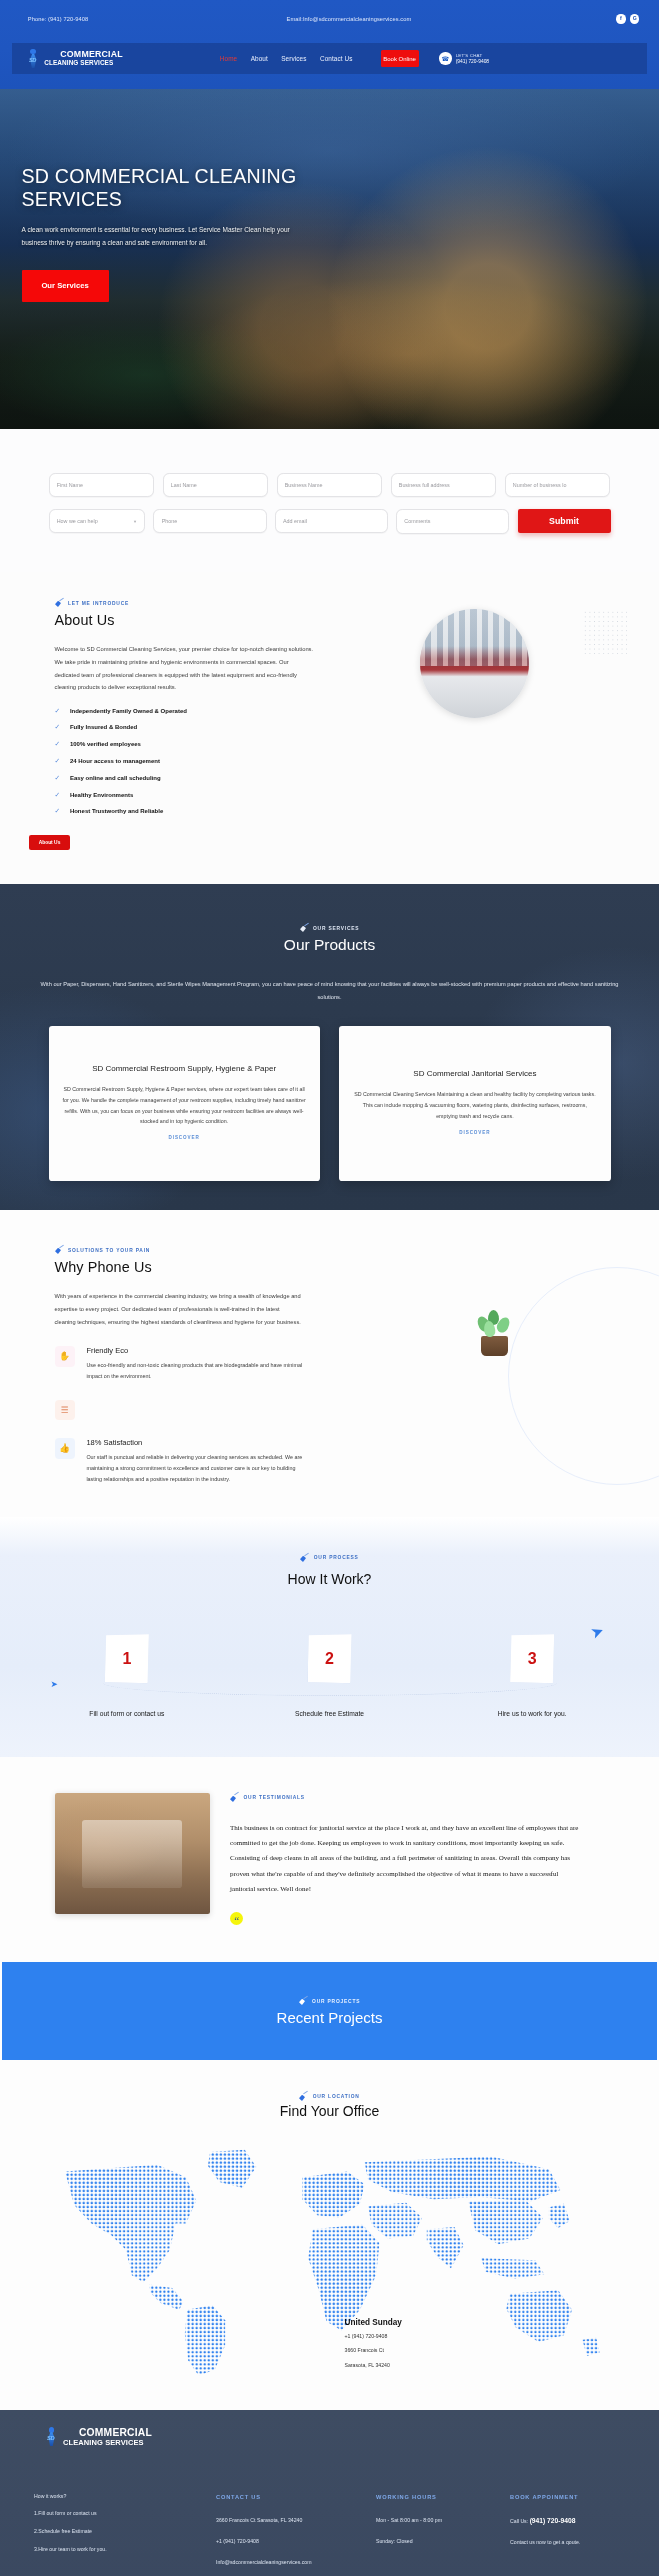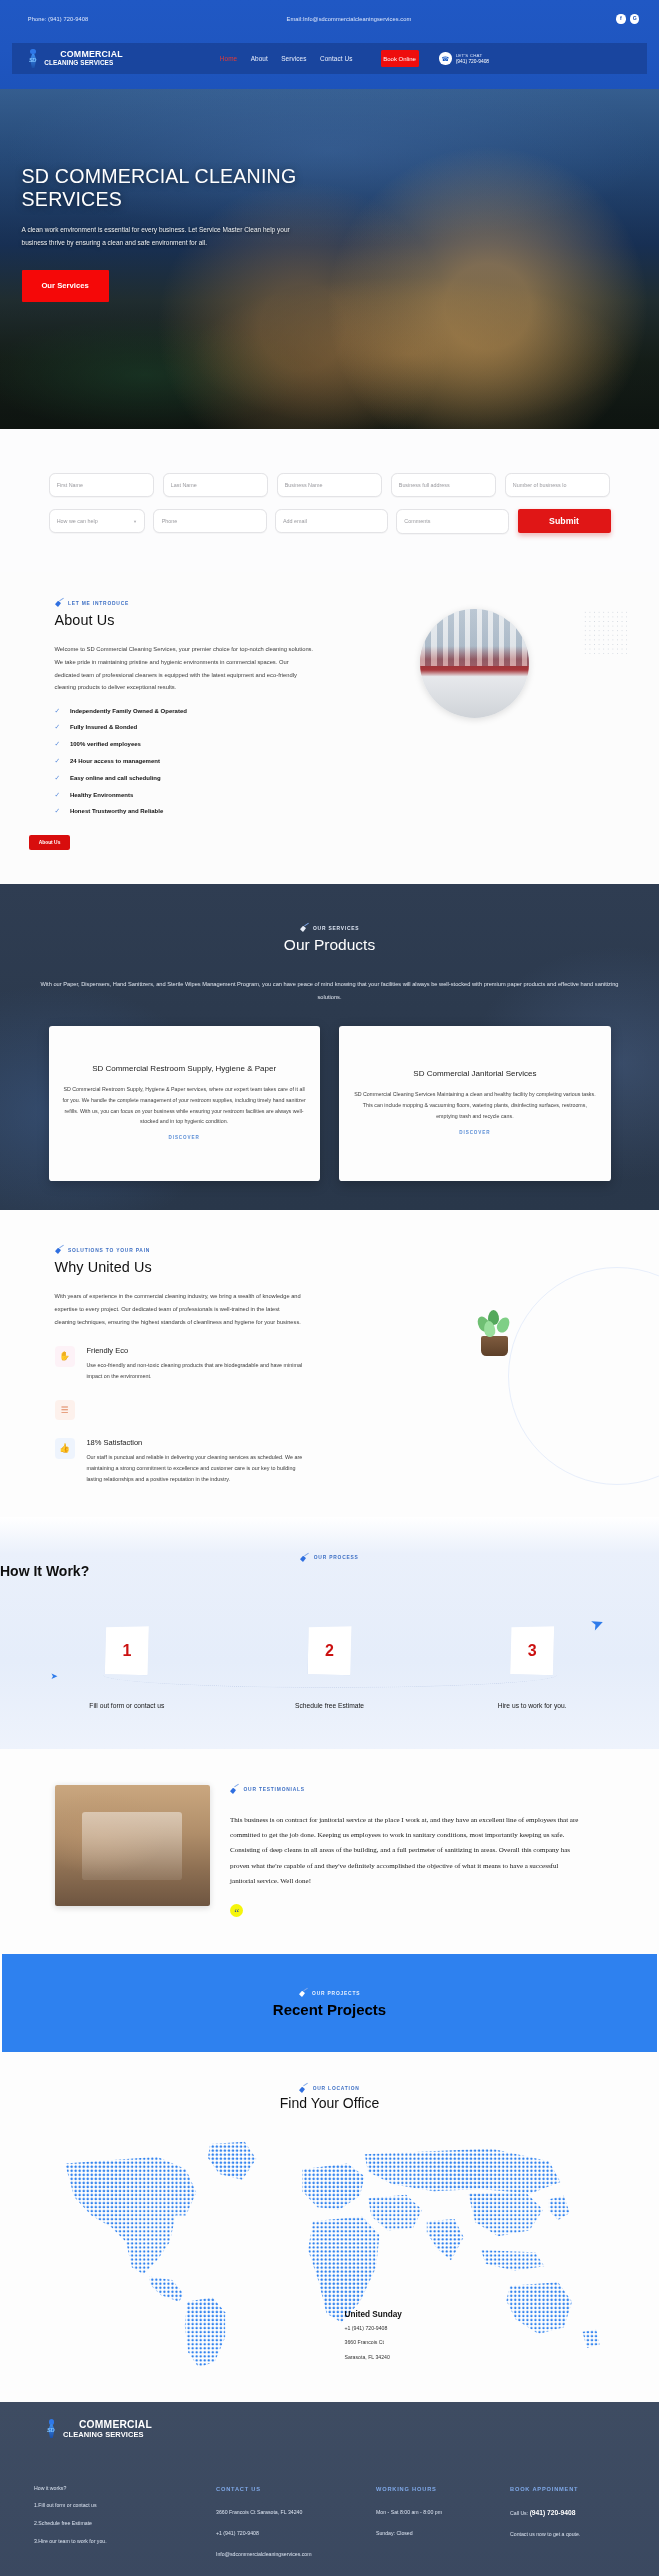--- a/index.html
+++ b/index.html
@@ -222,21 +222,21 @@
   .lf1{ left:5.2px;top:8.2px;background:#6fbf73;transform:rotate(-28deg);}
   .lf2{ left:15.5px;top:2.1px;background:#54a85c;}
   .lf3{ left:25px;top:9.3px;background:#7fcf86;transform:rotate(28deg);}
   .lf4{ left:11.3px;top:13.4px;background:#9adf9d;transform:rotate(-8deg);}
   
   .process{
     position:relative; padding:37px 0 40px; overflow:hidden;
     background:linear-gradient(180deg,#ffffff 0%,#eaf0fb 16%,#e5edfa 62%,#eef3fc 100%);
   }
   .process .eyebrow{ justify-content:center;}
-  .process h2{ font-size:14px; font-weight:700; color:#0f0f0f; margin-top:1px;}
+  .process h2{ text-align:center; font-size:14px; font-weight:400; color:#0f0f0f; margin-top:9px;}
   .steps{ position:relative; width:608px;margin:47px auto 0; display:flex;}
   .step{ flex:1; text-align:center; position:relative;}
   .card-note{
     width:44px;height:49px;margin:0 auto;background:#fff;
     box-shadow:0 2.6px 8.2px rgba(60,90,160,.14);
     display:flex;align-items:center;justify-content:center;
     clip-path:polygon(3% 2%,100% 0,97% 100%,0 97%);
   }
   .card-note b{ font-size:16px; color:#cb1111; font-weight:bold;}
   .step .lab{ margin-top:27px; font-size:6.7px; color:#161616;}
@@ -275,21 +275,21 @@
     width:13.4px;height:13.4px;border-radius:50%;background:#f5f50c;
     font-family:"Liberation Serif", serif; font-size:11.3px; color:#274b9c; line-height:0; padding-top:3.1px;
   }
   
   .projects{
     background:#2e81ef; margin:0 2.1px; height:98px;
     display:flex; flex-direction:column; align-items:center; justify-content:center;
   }
   .projects .eyebrow span{ color:#eaf2ff;}
   .projects .broom:before{ background:#fff;}
-  .projects h2{ color:#000000; font-size:15px; font-weight:700; margin-top:3px;}
+  .projects h2{ color:#ffffff; font-size:15px; font-weight:400; margin-top:3px;}
   
   .mapsec{ background:#fdfdfd; padding:32px 0 31px;}
   .mapsec .eyebrow{ justify-content:center;}
   .mapsec h2{ text-align:center; font-size:14px;font-weight:400;color:#111;margin-top:2.1px;}
   .mapbox{ width:608px;margin:17.5px auto 0; height:242px; position:relative;}
   .mapbox svg{ width:100%; height:100%; display:block;}
   .addr{ position:absolute; left:319px; top:181px;}
   .addr h4{ font-size:8.2px; font-weight:bold; color:#111;}
   .addr p{ font-size:5.2px; color:#333; line-height:2.05; margin-top:4.1px;}
   
@@ -451,21 +451,21 @@
   </div>
 </section>
 
 <section class="why">
   <div class="why-in">
     <div class="why-left">
       <div class="eyebrow">
         <span class="broom"></span>
         <span>SOLUTIONS TO YOUR PAIN</span>
       </div>
-      <h2 class="sec-h2">Why United Us</h2>
+      <h2 class="sec-h2">Why Phone Us</h2>
       <p class="why-p">With years of experience in the commercial cleaning industry, we bring a wealth of knowledge and expertise to every project. Our dedicated team of professionals is well-trained in the latest cleaning techniques, ensuring the highest standards of cleanliness and hygiene for your business.</p>
 
       <div class="feat">
         <span class="feat-ic ic-eco">✋</span>
         <div>
           <h4>Friendly Eco</h4>
           <p>Use eco-friendly and non-toxic cleaning products that are biodegradable and have minimal impact on the environment.</p>
         </div>
       </div>
       <div class="feat">

